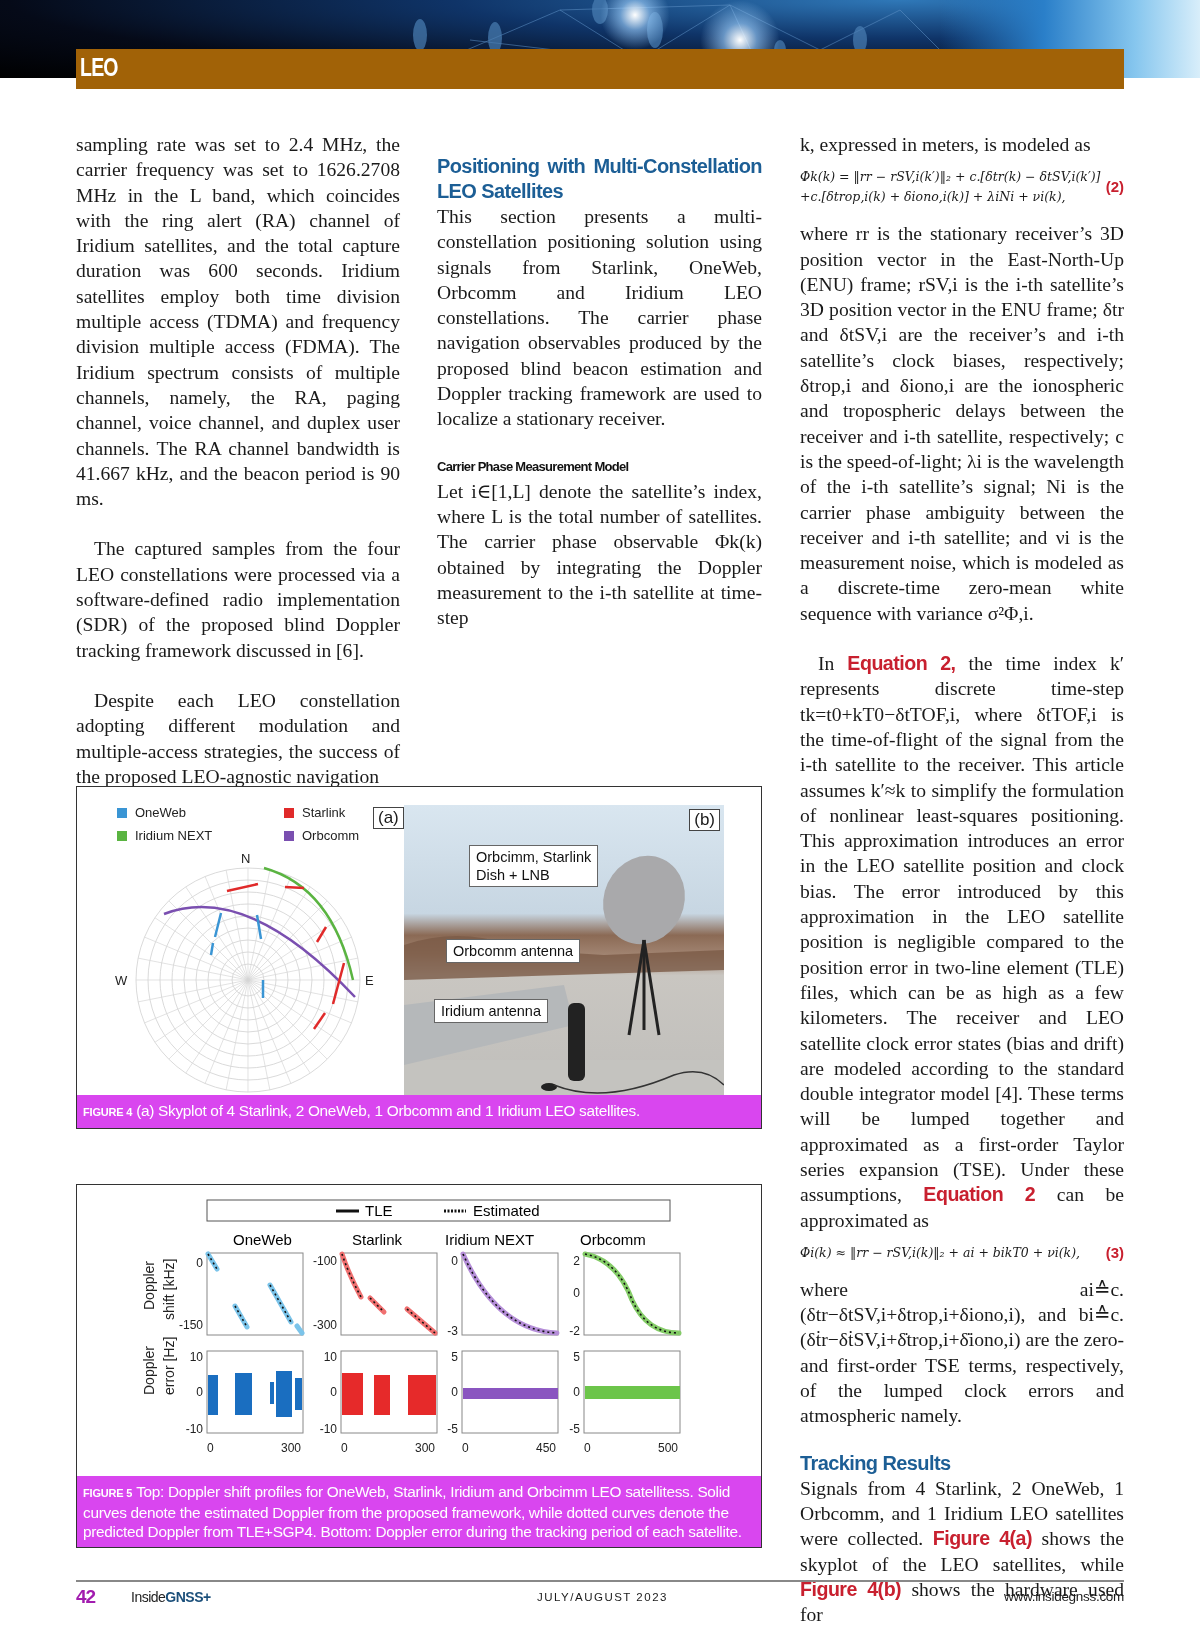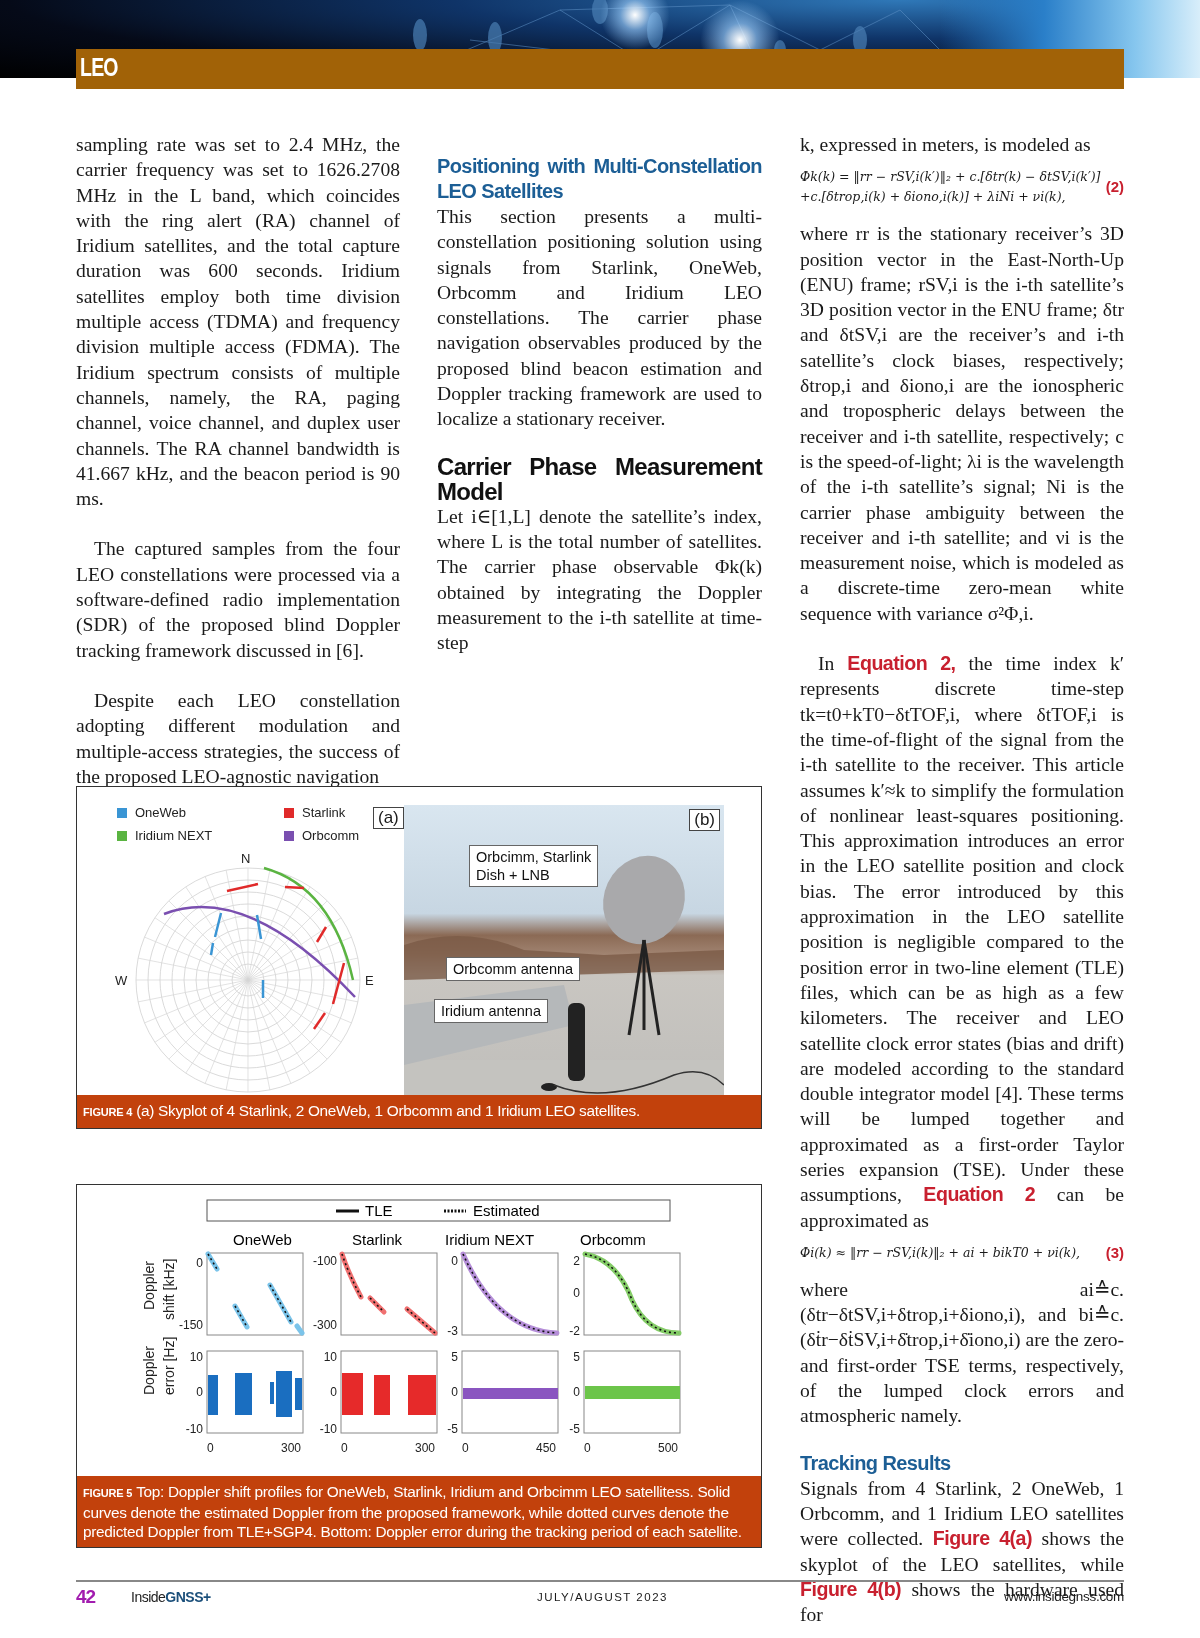--- a/index.html
+++ b/index.html
@@ -19,29 +19,29 @@
   .col { position: absolute; top: 132px; font-size: 19.6px; line-height: 25.3px; text-align: justify; }
   .col p { margin: 0; }
   .col p.ind { text-indent: 18px; margin-top: 25px; }
   .c1 { left: 76px; width: 324px; }
   .c2 { left: 437px; width: 325px; }
   .c3 { left: 800px; width: 324px; }
 
   .sec-head { font-family: "Liberation Sans", sans-serif; font-weight: bold; color: #1c5e95;
     font-size: 20px; line-height: 25px; letter-spacing: -0.6px; margin-top: 22px; transform-origin: left; }
   .sub-head { font-family: "Liberation Sans", sans-serif; font-weight: bold; color: #111;
-    font-size: 24px; line-height: 25px; letter-spacing: -0.7px; margin-top: 22px; }
+    font-size: 13px; line-height: 25px; letter-spacing: -0.7px; margin-top: 22px; }
   .ref { font-family: "Liberation Sans", sans-serif; font-weight: bold; color: #c8202f; letter-spacing: -0.5px; }
   .eq { font-family: "DejaVu Serif", serif; font-size: 12.5px; line-height: 20px; position: relative; margin: 10px 0 14px 0; font-style: italic; }
   .eq .num { position: absolute; right: 0; font-family: "Liberation Sans", sans-serif; font-weight: bold; font-style: normal; color: #c8202f; font-size: 15px; }
 
   .figure { position: absolute; left: 76px; border: 1.5px solid #333; background: #fff; }
   .fig4 { top: 786px; width: 686px; height: 343px; }
   .fig5 { top: 1184px; width: 686px; height: 364px; }
-  .caption { position: absolute; left: 0; right: 0; bottom: 0; background: #c2410c; color: #fff;
+  .caption { position: absolute; left: 0; right: 0; bottom: 0; background: #d946ef; color: #fff;
     font-family: "Liberation Sans", sans-serif; font-size: 15.4px; line-height: 19px; padding: 6px 6px; letter-spacing: -0.3px; }
   .caption .fl { font-weight: bold; font-size: 11px; letter-spacing: -0.2px; margin-right: 4px; }
 
   .legend4 { position: absolute; font-family: "Liberation Sans", sans-serif; font-size: 13px; color: #222; }
   .legend4 .sw { display: inline-block; width: 10px; height: 10px; margin-right: 8px; vertical-align: -1px; }
   .tag { position: absolute; border: 1px solid #444; background: #fff; font-family: "Liberation Sans", sans-serif; font-size: 17px; padding: 0 4px; }
 
   .photo { position: absolute; left: 327px; top: 18px; width: 320px; height: 310px; overflow: hidden;
     background: linear-gradient(180deg, #d9e6f0 0%, #c7d6e2 35%, #8b6a55 42%, #a08370 48%, #c9c6c1 55%, #bebdba 100%); }
   .photo .label { position: absolute; background: #fff; border: 1px solid #666; font-family: "Liberation Sans", sans-serif; font-size: 14.5px; padding: 2px 6px; line-height: 18px; color: #111; }
@@ -190,21 +190,21 @@
       <line x1="240" y1="135" x2="240" y2="225" stroke="#222" stroke-width="3"></line>
       <rect x="164" y="198" width="17" height="78" rx="6" fill="#222"></rect>
       <ellipse cx="145" cy="282" rx="8" ry="4" fill="#222"></ellipse>
       <path d="M150,280 Q200,300 270,270 Q300,260 320,280" stroke="#333" stroke-width="1.5" fill="none"></path>
     </svg>
     <div class="tag" style="right:4px;top:4px;font-size:17px;">(b)</div>
     <div class="label" style="left:65px;top:40px;">
         <div>Orbcimm, Starlink</div>
         <div>Dish + LNB</div>
       </div>
-    <div class="label" style="left:42px;top:152px;">Orbcomm antenna</div>
+    <div class="label" style="left:42px;top:134px;">Orbcomm antenna</div>
     <div class="label" style="left:30px;top:194px;">Iridium antenna</div>
   </div>
 
   <div class="caption"><span class="fl">FIGURE 4</span><span>(a) Skyplot of 4 Starlink, 2 OneWeb, 1 Orbcomm and 1 Iridium LEO satellites.</span></div>
 </div>
 
 <div class="figure fig5">
   <svg class="plot5" width="686" height="270" style="position:absolute;left:0;top:0;">
     <rect x="130" y="15" width="463" height="21" fill="#fff" stroke="#555"></rect>
     <line x1="259" y1="26" x2="282" y2="26" stroke="#111" stroke-width="3"></line>

